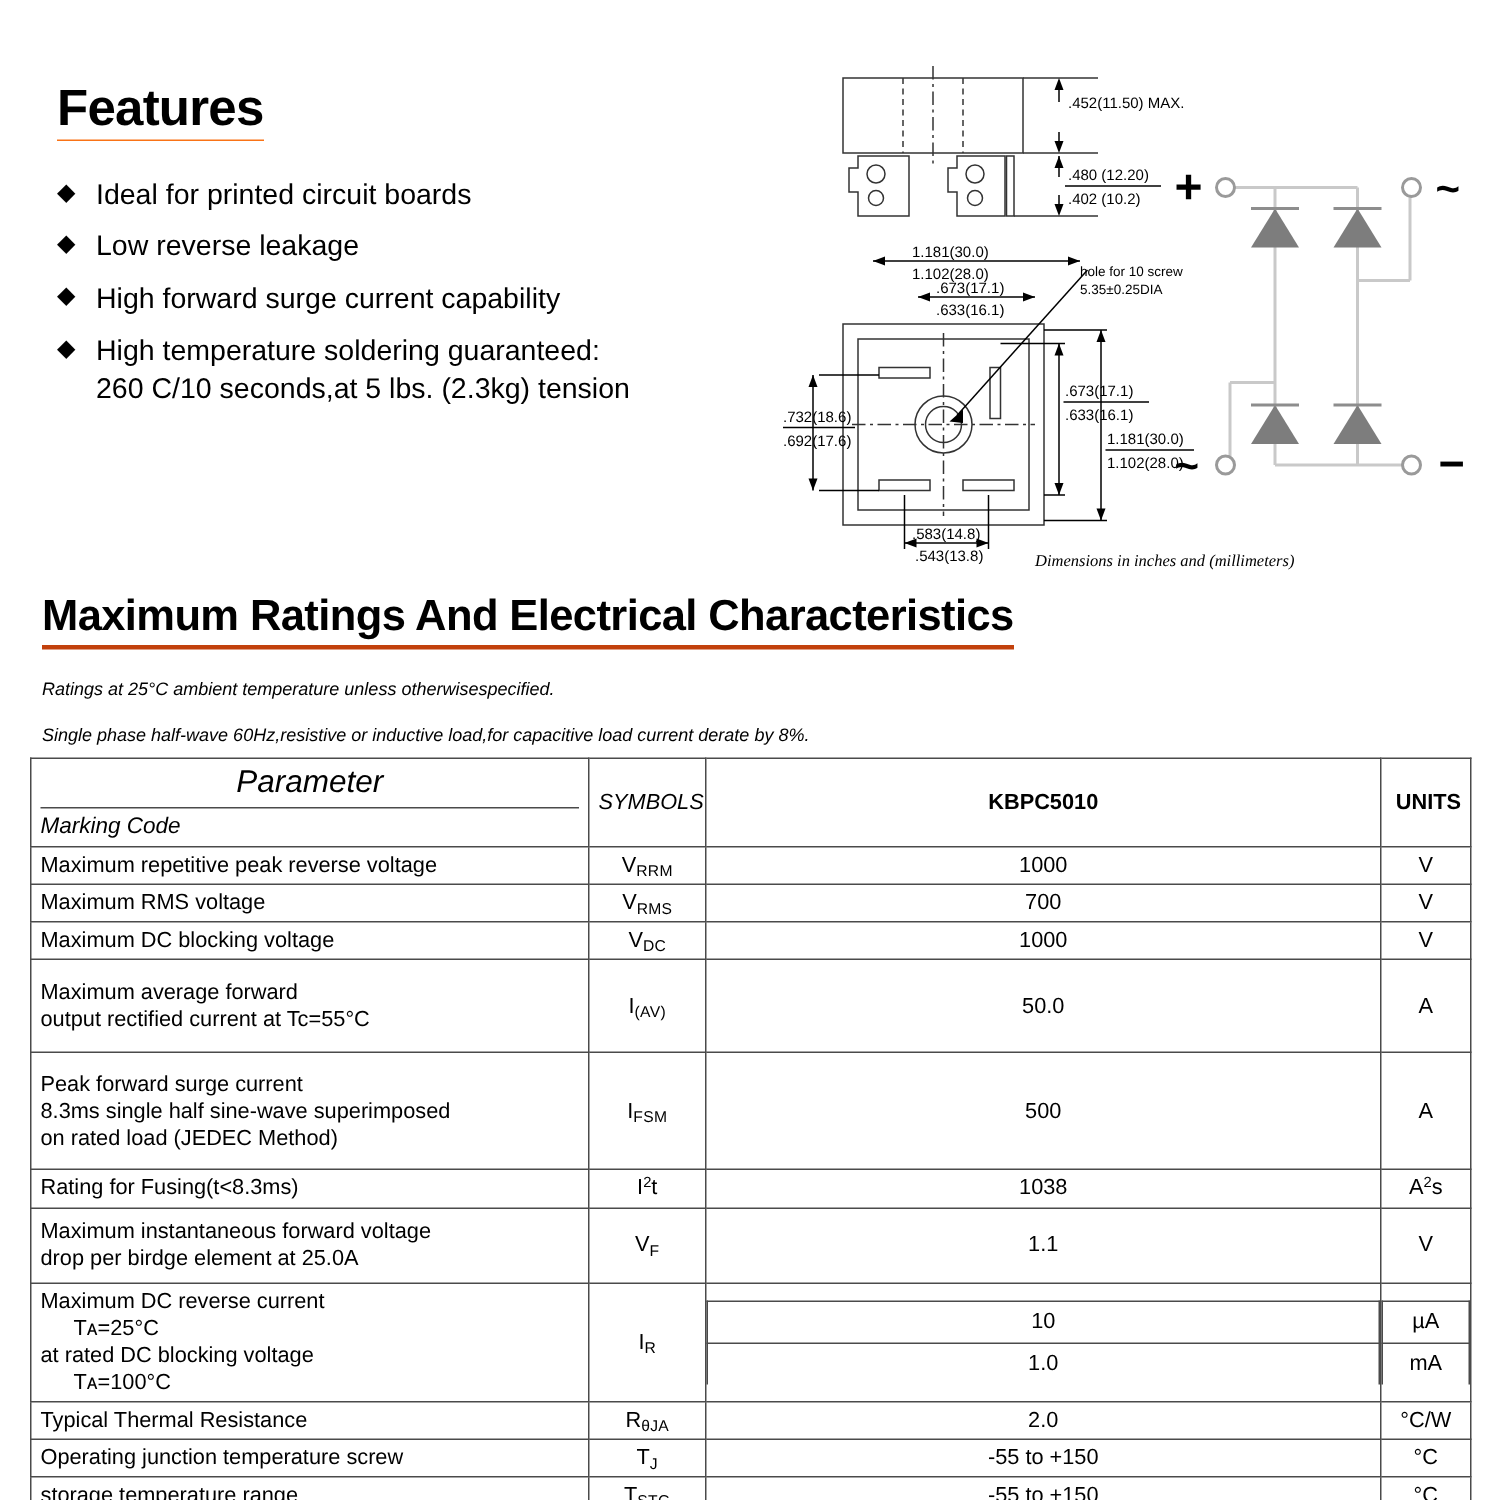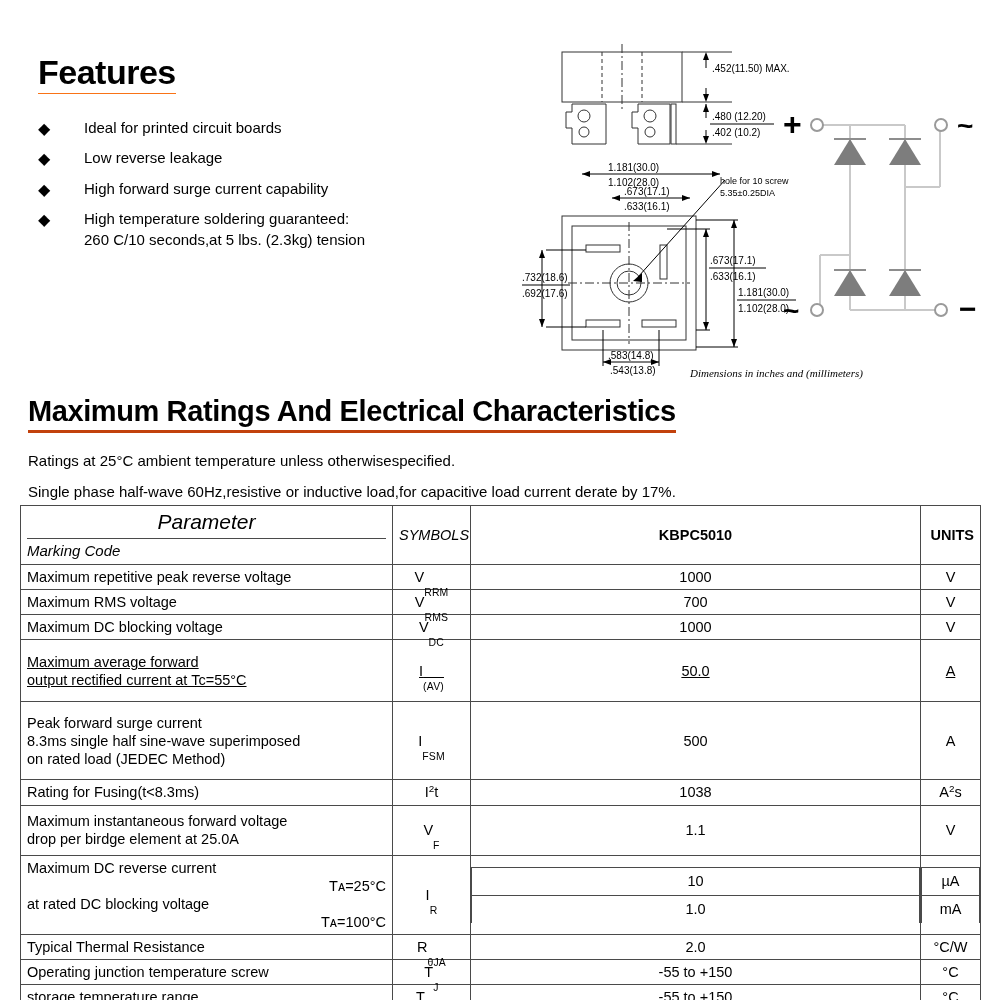--- a/index.html
+++ b/index.html
@@ -16,39 +16,39 @@
     font-size:34px;font-weight:bold;letter-spacing:-0.5px;
     display:inline-block;padding-bottom:2px;border-bottom:1px solid #f97316;
     line-height:1.05;
   }
   .feature-list{margin-top:24px;}
   .feature-row{display:flex;align-items:flex-start;margin-bottom:9px;}
   .bullet{
     width:26px;flex:0 0 26px;font-size:16px;line-height:1.35;
     color:#000;text-align:left;
   }
-  .feature-text{font-size:15px;line-height:1.35;margin-left:20px;}
+  .feature-text{font-size:19px;line-height:1.35;}
   .feature-text .l2{display:block;}
 
   
   .mech{position:absolute;left:520px;top:40px;width:360px;height:350px;}
   .mech svg{display:block;}
 
   
   .bridge{position:absolute;left:775px;top:95px;width:215px;height:240px;}
   .bridge svg{display:block;}
 
   
   .main-head{position:absolute;left:28px;top:396px;}
   .main-head-title{
     font-size:29px;font-weight:bold;letter-spacing:-0.4px;
     display:inline-block;padding-bottom:2px;border-bottom:3px solid #c2410c;
     line-height:1.1;
   }
-  .note{position:absolute;font-size:15px;}
+  .note{position:absolute;font-size:12px;font-style:italic;}
   .note1{left:28px;top:452px;}
   .note2{left:28px;top:483px;}
 
   
   .tbl-wrap{position:absolute;left:20px;top:505px;width:960px;}
   table.spec{
     border-collapse:collapse;width:960px;
     table-layout:fixed;
   }
   table.spec td{
@@ -69,24 +69,24 @@
   .hdr-param-cell{padding:0 !important;position:relative;height:58px;font-style:italic;}
   .hdr-param-top{
     font-size:21px;text-align:center;padding:2px 0 3px 0;
     border-bottom:1px solid #4a4a4a;margin:0 6px 0 6px;
   }
   .hdr-param-bot{font-size:15px;padding:3px 0 3px 6px;}
   .hdr-symbols{font-style:italic;font-size:13px;text-align:left;}
   .hdr-part{font-size:20px;font-weight:bold;text-align:center;}
   .hdr-units{font-size:16px;font-weight:bold;text-align:right;}
 
-  sub{font-size:0.72em;vertical-align:baseline;position:relative;top:14px;letter-spacing:0.2px;}
+  sub{font-size:0.72em;vertical-align:baseline;position:relative;top:3px;letter-spacing:0.2px;}
   sup{font-size:0.68em;vertical-align:baseline;position:relative;top:-5px;}
   .multiline span{display:block;}
-  .ta-lbl{display:inline-block;margin-left:22px;text-align:right;}
+  .ta-lbl{display:inline-block;margin-left:22px;}
   .nested{border-collapse:collapse;width:100%;}
   .nested td{border:0;border-bottom:1px solid #4a4a4a;padding:3px 0;text-align:center;font-size:15px;height:21px;}
   .nested tr:last-child td{border-bottom:0;}
   td.nopad{padding:0 !important;}
 </style>
 </head>
 <body>
 
 <div class="page">
 
@@ -298,21 +298,21 @@
       <text x="182" y="40" font-family="Liberation Sans, sans-serif" font-size="28" font-weight="bold" fill="#000">~</text>
       <text x="8" y="225" font-family="Liberation Sans, sans-serif" font-size="28" font-weight="bold" fill="#000">~</text>
       <text x="184" y="224" font-family="Liberation Sans, sans-serif" font-size="30" font-weight="bold" fill="#000">−</text>
     </svg>
   </div>
 
   <div class="main-head">
     <div class="main-head-title">Maximum Ratings And Electrical Characteristics</div>
   </div>
   <div class="note note1">Ratings at 25°C ambient temperature unless otherwisespecified.</div>
-  <div class="note note2">Single phase half-wave 60Hz,resistive or inductive load,for capacitive load current derate by 17%.</div>
+  <div class="note note2">Single phase half-wave 60Hz,resistive or inductive load,for capacitive load current derate by 8%.</div>
 
   <div class="tbl-wrap">
     <table class="spec">
       <colgroup>
         <col class="col-param">
           <col class="col-sym">
           <col class="col-val">
           <col class="col-unit">
       </colgroup>
       <tbody>
@@ -341,21 +341,21 @@
           <td class="unit">V</td>
         </tr>
 
         <tr>
           <td>Maximum DC blocking voltage</td>
           <td class="sym"><span>V</span><sub>DC</sub></td>
           <td class="val">1000</td>
           <td class="unit">V</td>
         </tr>
 
-        <tr style="height:62px;text-decoration:underline;">
+        <tr style="height:62px;">
           <td class="multiline">
             <span>Maximum average forward</span>
             <span>output rectified current at   Tc=55°C</span>
           </td>
           <td class="sym"><span>I</span><sub>(AV)</sub></td>
           <td class="val">50.0</td>
           <td class="unit">A</td>
         </tr>
 
         <tr style="height:78px;">

